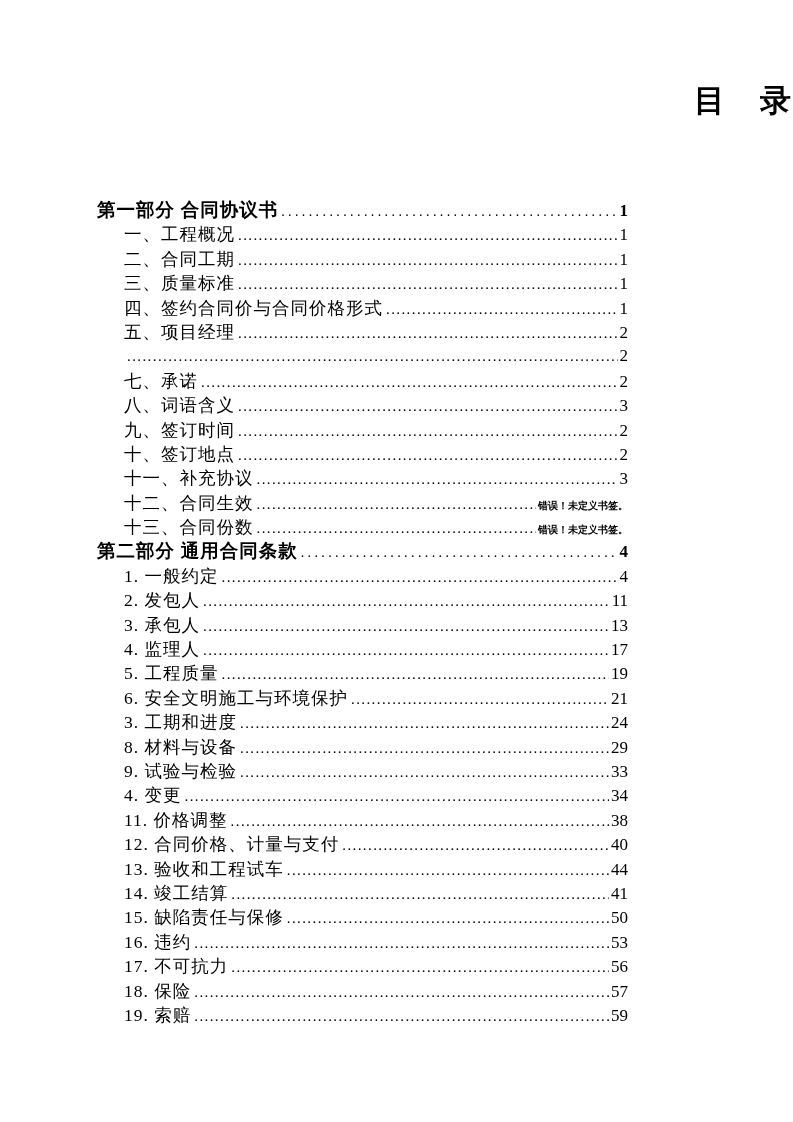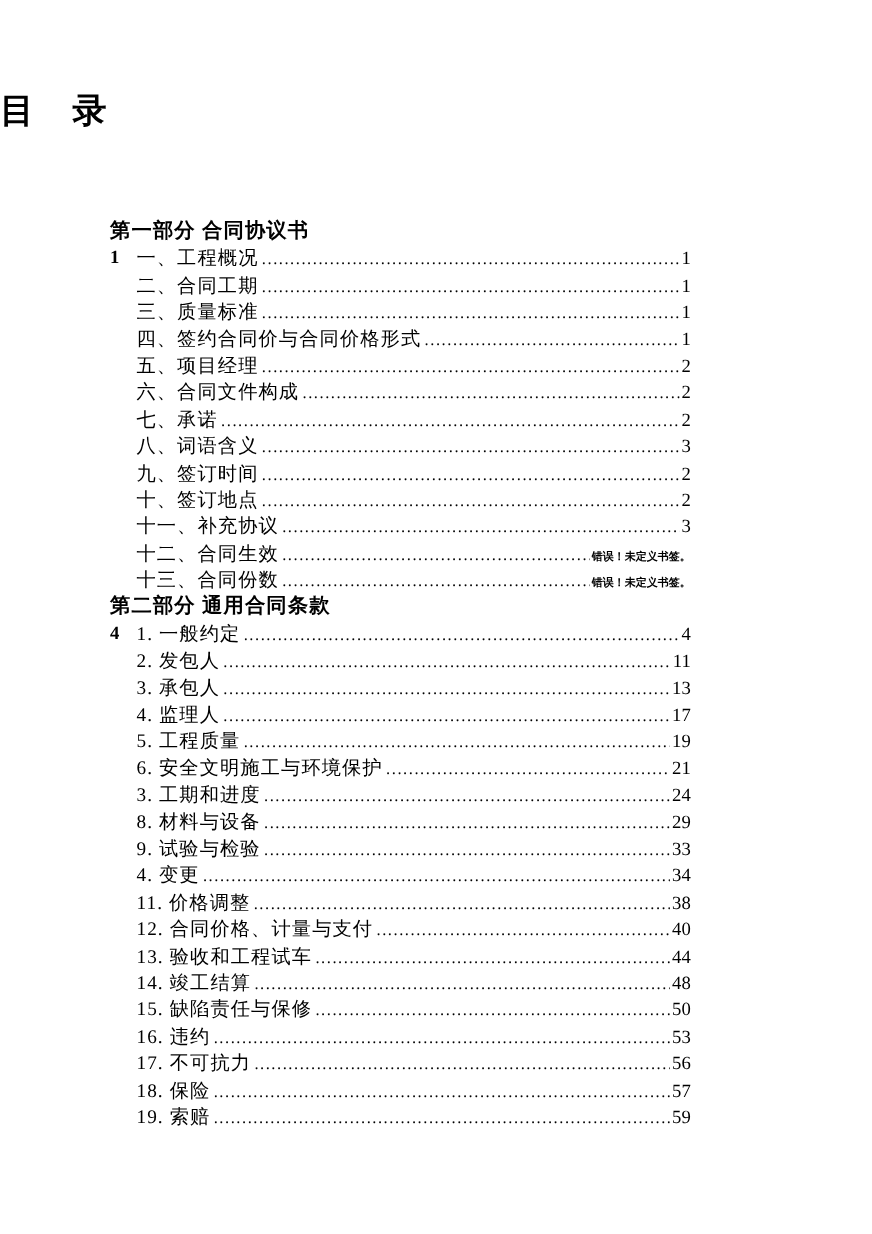--- a/index.html
+++ b/index.html
@@ -15,21 +15,21 @@
     color: #000000;
     font-family: "Liberation Serif", "DejaVu Serif", serif;
     overflow: hidden;
   }
   .doc-title {
     position: absolute;
     top: 82px;
     left: 0;
     width: 100%;
     margin: 0;
-    text-align: left;
+    text-align: right;
     font-size: 31px;
     font-weight: bold;
     line-height: 38px;
     letter-spacing: 2px;
   }
   .toc {
     position: absolute;
     top: 198px;
     left: 97px;
     width: 531px;
@@ -54,21 +54,20 @@
     letter-spacing: 1.4px;
     min-width: 0;
   }
   .row .pagenum {
     flex: none;
     font-size: 17px;
   }
   .row.heading {
     font-weight: bold;
     font-size: 18.5px;
-    flex-direction: column;
   }
   .row.heading .leader {
     font-size: 14px;
     letter-spacing: 3.4px;
     font-weight: normal;
   }
   .row.sub {
     padding-left: 27px;
   }
   .pagenum.error {
@@ -107,21 +106,20 @@
         <span class="label">四、签约合同价与合同价格形式</span>
         <span class="leader">............................................................................................................................................................................................................................................................................................................</span>
         <span class="pagenum">1</span>
       </div>
       <div class="row sub">
         <span class="label">五、项目经理</span>
         <span class="leader">............................................................................................................................................................................................................................................................................................................</span>
         <span class="pagenum">2</span>
       </div>
       <div class="row sub">
-        <span class="label">六、合同文件构成</span>
         <span class="leader">............................................................................................................................................................................................................................................................................................................</span>
         <span class="pagenum">2</span>
       </div>
       <div class="row sub">
         <span class="label">七、承诺</span>
         <span class="leader">............................................................................................................................................................................................................................................................................................................</span>
         <span class="pagenum">2</span>
       </div>
       <div class="row sub">
         <span class="label">八、词语含义</span>
@@ -219,21 +217,21 @@
         <span class="pagenum">40</span>
       </div>
       <div class="row sub">
         <span class="label">13. 验收和工程试车</span>
         <span class="leader">............................................................................................................................................................................................................................................................................................................</span>
         <span class="pagenum">44</span>
       </div>
       <div class="row sub">
         <span class="label">14. 竣工结算</span>
         <span class="leader">............................................................................................................................................................................................................................................................................................................</span>
-        <span class="pagenum">48</span>
+        <span class="pagenum">41</span>
       </div>
       <div class="row sub">
         <span class="label">15. 缺陷责任与保修</span>
         <span class="leader">............................................................................................................................................................................................................................................................................................................</span>
         <span class="pagenum">50</span>
       </div>
       <div class="row sub">
         <span class="label">16. 违约</span>
         <span class="leader">............................................................................................................................................................................................................................................................................................................</span>
         <span class="pagenum">53</span>

